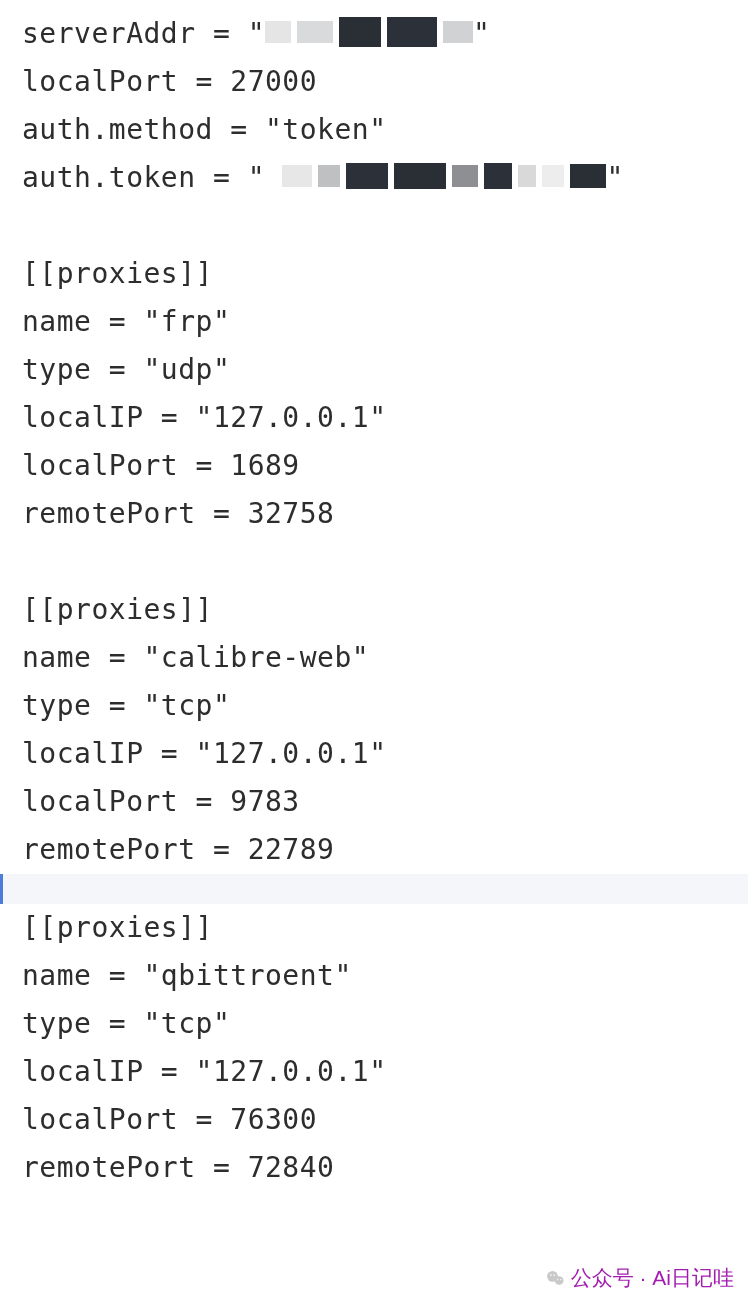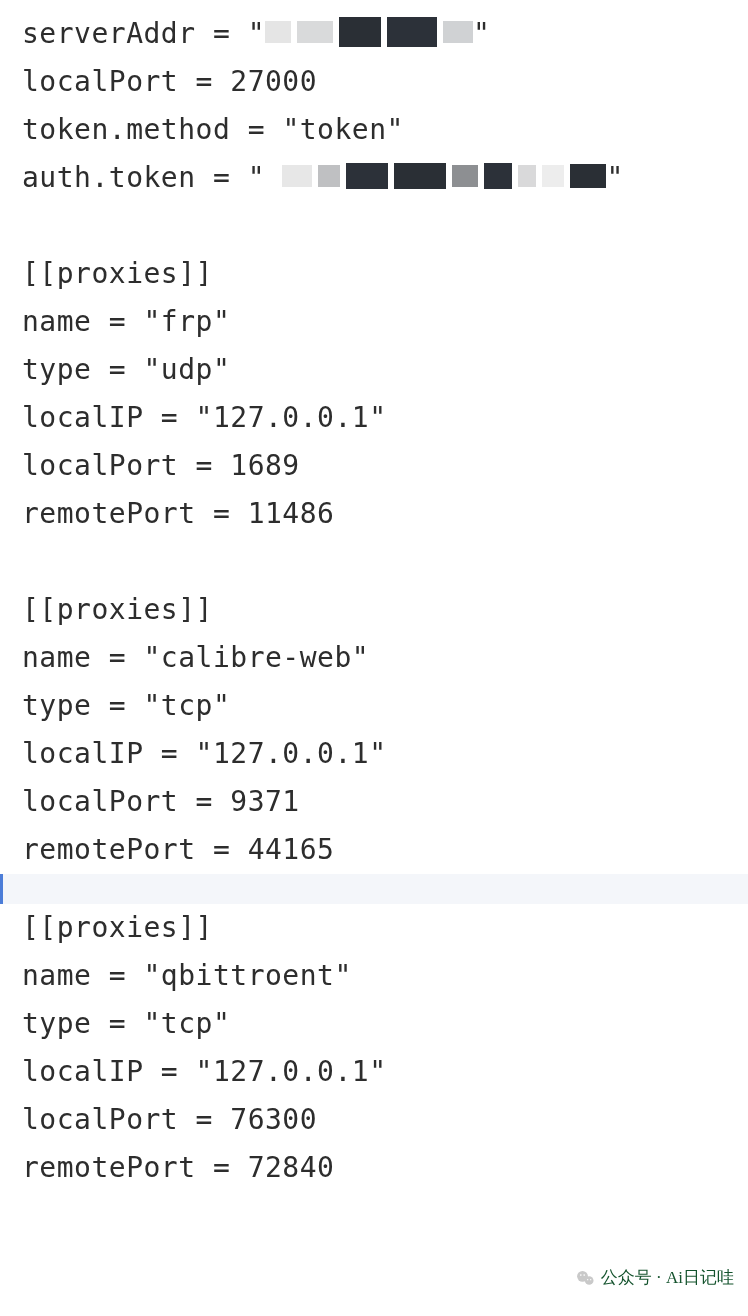--- a/index.html
+++ b/index.html
@@ -30,58 +30,58 @@
       align-items: center;
       gap: 6px;
       vertical-align: middle;
       transform: translateY(-3px);
     }
     .rb { display: inline-block; height: 22px; }
     .watermark {
       position: absolute;
       right: 14px;
       bottom: 14px;
-      font-family: Liberation Serif, serif;
-      font-size: 17px;
-      color: #14532d;
+      font-family: Liberation Sans, sans-serif;
+      font-size: 21px;
+      color: #a21caf;
       display: flex;
       align-items: center;
       gap: 6px;
       letter-spacing: 0;
     }
     .wm-icon {
       display: inline-flex;
       width: 20px; height: 20px;
     }
   </style>
 </head>
 <body>
 
 <div class="line"><span>serverAddr</span><span> = </span><span>"</span><span class="redact-line" id="red1"><span class="rb" style="width: 26px; background: rgb(229, 229, 229);"></span><span class="rb" style="width: 36px; background: rgb(217, 218, 219);"></span><span class="rb" style="width: 42px; background: rgb(42, 47, 53); height: 30px;"></span><span class="rb" style="width: 50px; background: rgb(44, 49, 57); height: 30px;"></span><span class="rb" style="width: 30px; background: rgb(208, 210, 212);"></span></span><span>"</span></div>
 <div class="line"><span>localPort</span><span> = </span><span>27000</span></div>
-<div class="line"><span>token.method</span><span> = </span><span>"token"</span></div>
+<div class="line"><span>auth.method</span><span> = </span><span>"token"</span></div>
 <div class="line"><span>auth.token</span><span> = </span><span>"</span> <span class="redact-line" id="red2"><span class="rb" style="width: 30px; background: rgb(231, 231, 231);"></span><span class="rb" style="width: 22px; background: rgb(191, 192, 194);"></span><span class="rb" style="width: 42px; background: rgb(44, 49, 57); height: 26px;"></span><span class="rb" style="width: 52px; background: rgb(42, 47, 53); height: 26px;"></span><span class="rb" style="width: 26px; background: rgb(141, 143, 146);"></span><span class="rb" style="width: 28px; background: rgb(44, 49, 57); height: 26px;"></span><span class="rb" style="width: 18px; background: rgb(217, 217, 218);"></span><span class="rb" style="width: 22px; background: rgb(237, 237, 237);"></span><span class="rb" style="width: 36px; background: rgb(42, 47, 53); height: 24px;"></span></span><span>"</span></div>
 
 <div class="blank"></div>
 
 <div class="line">[[proxies]]</div>
 <div class="line">name = "frp"</div>
 <div class="line">type = "udp"</div>
 <div class="line">localIP = "127.0.0.1"</div>
 <div class="line">localPort = 1689</div>
-<div class="line">remotePort = 11486</div>
+<div class="line">remotePort = 32758</div>
 
 <div class="blank"></div>
 
 <div class="line">[[proxies]]</div>
 <div class="line">name = "calibre-web"</div>
 <div class="line">type = "tcp"</div>
 <div class="line">localIP = "127.0.0.1"</div>
-<div class="line">localPort = 9371</div>
-<div class="line">remotePort = 44165</div>
+<div class="line">localPort = 9783</div>
+<div class="line">remotePort = 22789</div>
 
 <div class="highlight"></div>
 
 <div class="line">[[proxies]]</div>
 <div class="line">name = "qbittroent"</div>
 <div class="line">type = "tcp"</div>
 <div class="line">localIP = "127.0.0.1"</div>
 <div class="line">localPort = 76300</div>
 <div class="line">remotePort = 72840</div>
 

